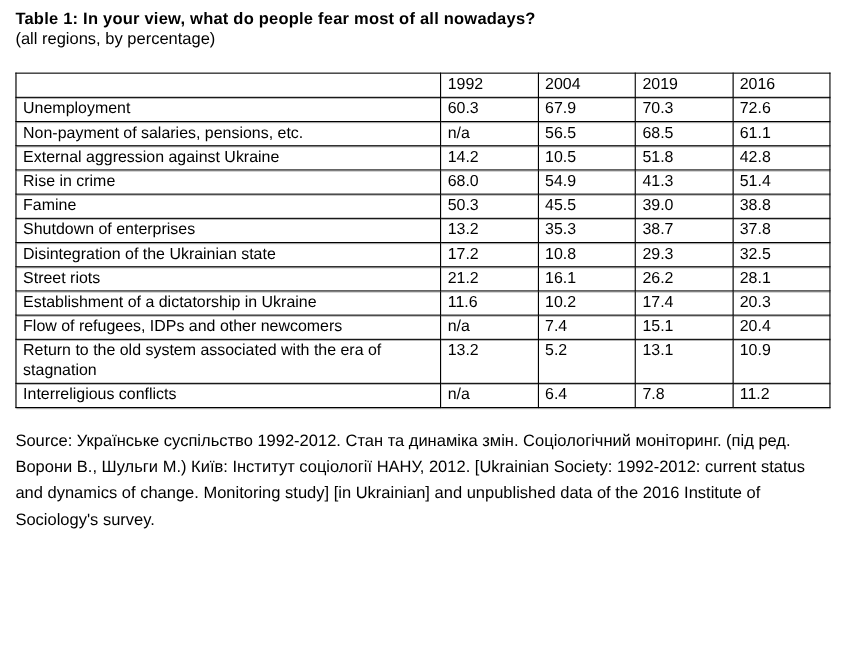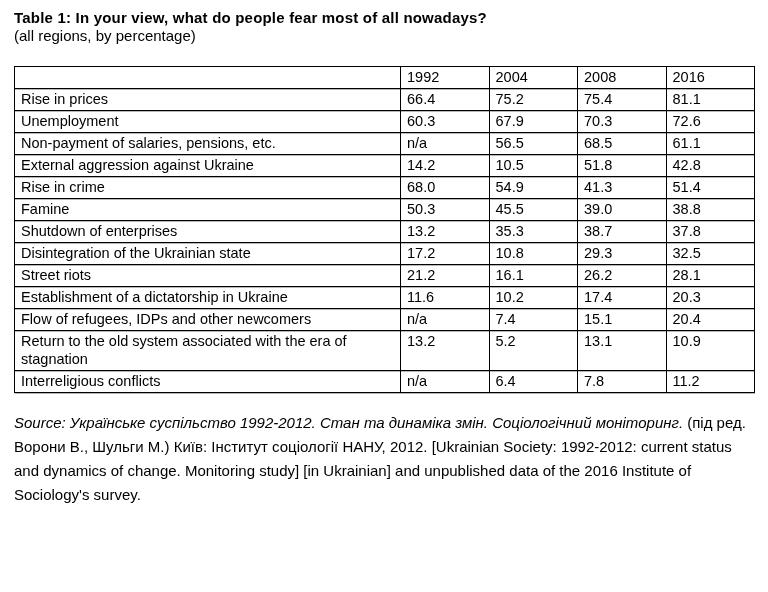--- a/index.html
+++ b/index.html
@@ -47,21 +47,21 @@
     font-weight: normal;
     height: 22px;
     line-height: 18px;
   }
   .source {
     margin: 18px 0 0 0;
     font-size: 15px;
     line-height: 24px;
     max-width: 738px;
   }
-  .source .italic { font-style: italic; }
+  .source .italic { }
 </style>
 </head>
 <body>
 
 <div class="page">
   <div class="title">Table 1: In your view, what do people fear most of all nowadays?</div>
   <div class="subtitle">(all regions, by percentage)</div>
 
   <table class="data-table">
     <colgroup>
@@ -69,32 +69,25 @@
       <col class="year-col">
         <col class="year-col">
         <col class="year-col">
         <col class="year-col">
     </colgroup>
     <thead>
       <tr id="header-row">
           <th></th>
           <th>1992</th>
           <th>2004</th>
-          <th>2008</th>
+          <th>2019</th>
           <th>2016</th>
         </tr>
     </thead>
     <tbody id="table-body">
-        <tr>
-          <td>Rise in prices</td>
-          <td>66.4</td>
-          <td>75.2</td>
-          <td>75.4</td>
-          <td>81.1</td>
-        </tr>
         <tr>
           <td>Unemployment</td>
           <td>60.3</td>
           <td>67.9</td>
           <td>70.3</td>
           <td>72.6</td>
         </tr>
         <tr>
           <td>Non-payment of salaries, pensions, etc.</td>
           <td>n/a</td>

